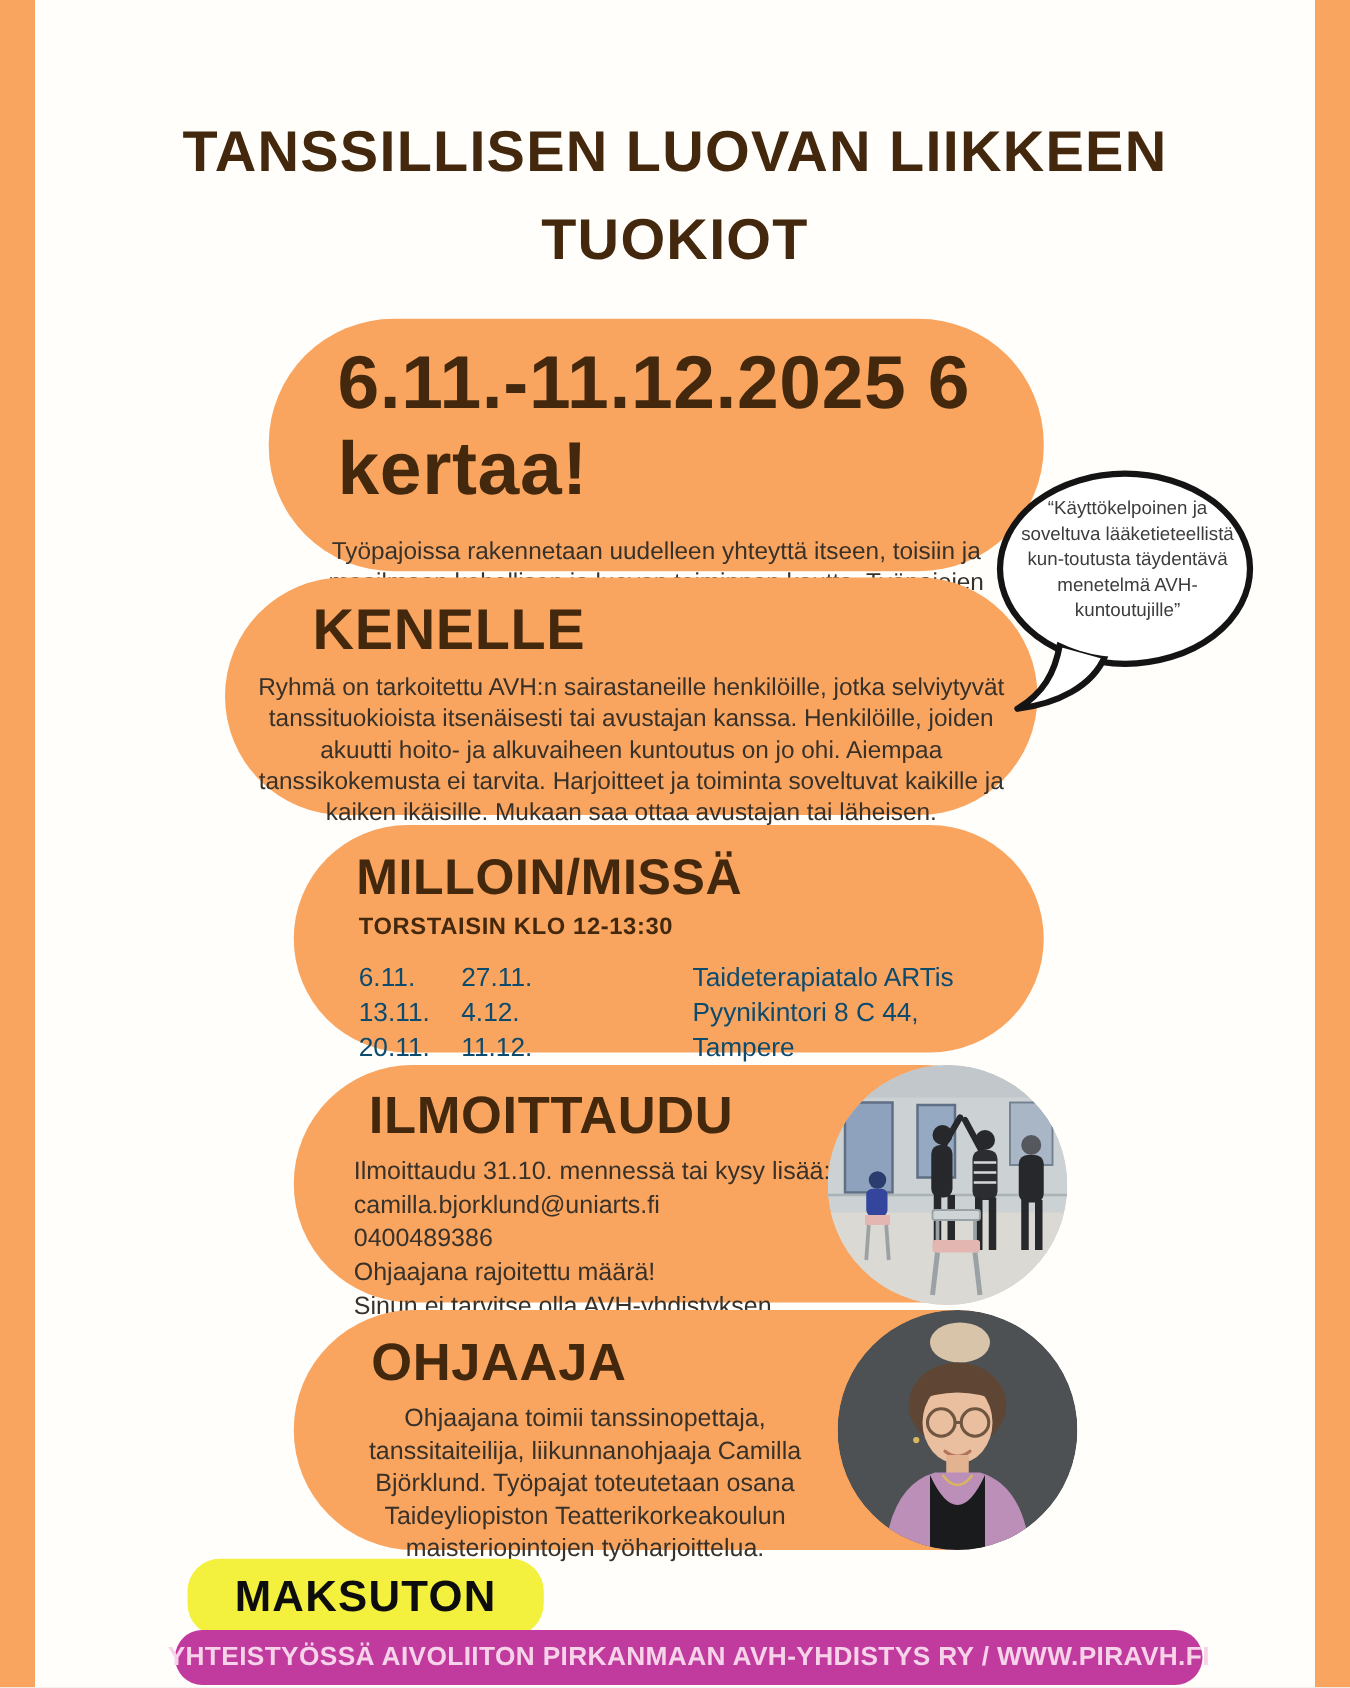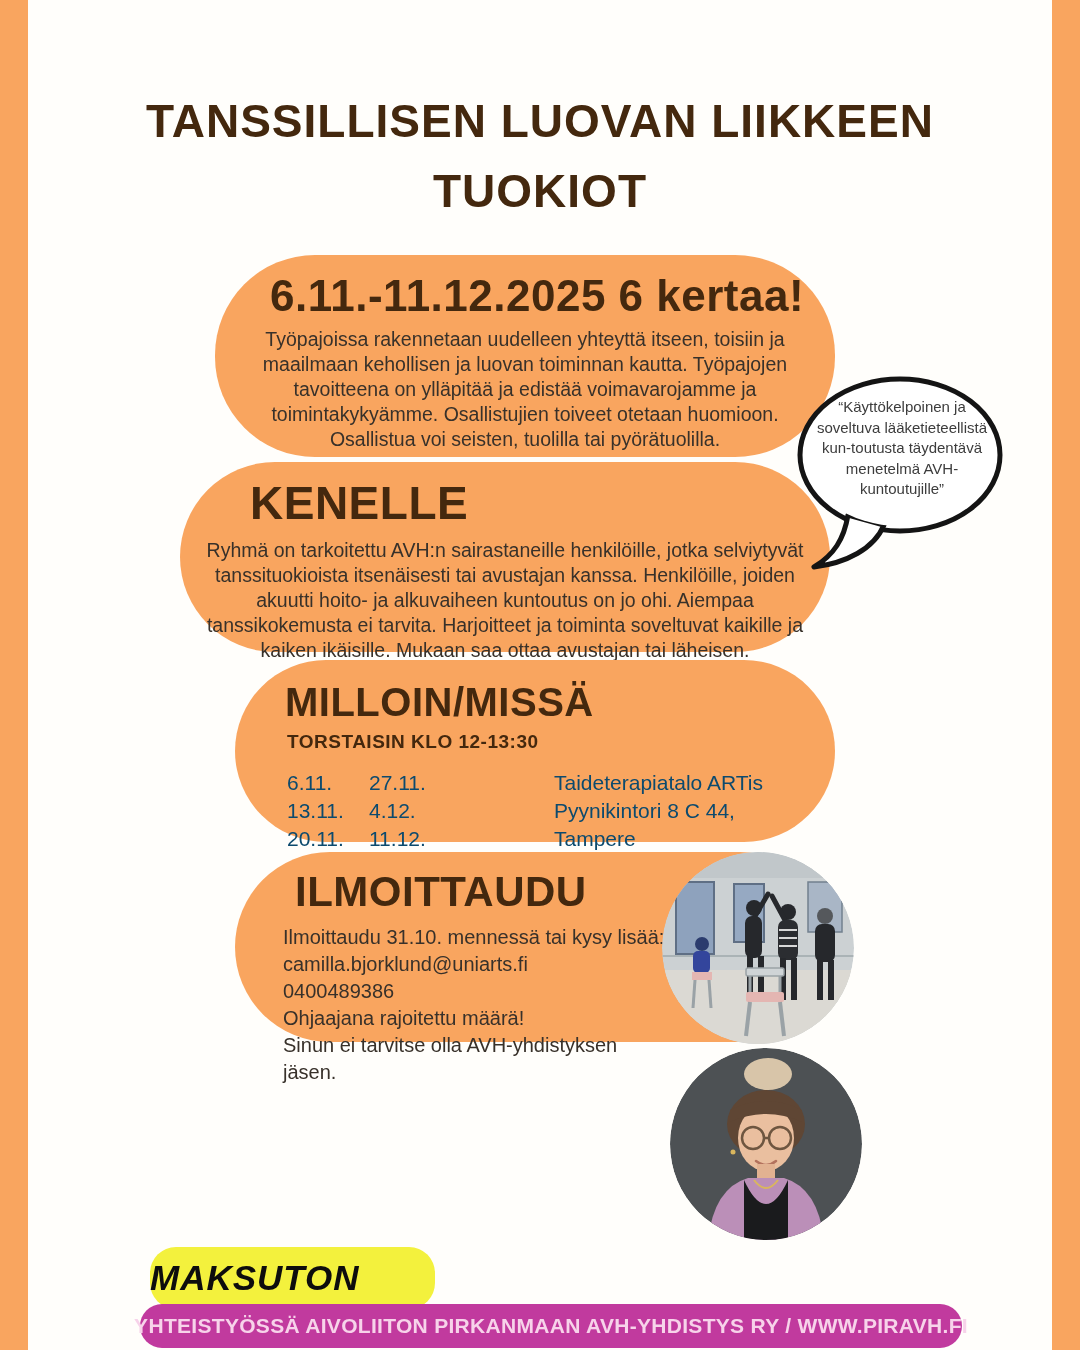--- a/index.html
+++ b/index.html
@@ -18,21 +18,21 @@
   }
 
   .obox{position:absolute;background:#F9A55F;}
   .obox .heading{
     color:#44280E;font-weight:900;letter-spacing:.5px;
   }
   .body-text{font-size:19.5px;line-height:25px;color:#38312a;}
 
   
   .box-intro{left:215px;top:255px;width:620px;height:202px;border-radius:100px;}
-  .box-intro .heading{font-size:44px;margin:16px 0 6px 55px;}
+  .box-intro .heading{font-size:60px;margin:16px 0 20px 55px;}
   .box-intro .body-text{text-align:center;padding:0 30px;}
 
   
   .box-kenelle{left:180px;top:462px;width:650px;height:190px;border-radius:95px;}
   .box-kenelle .heading{font-size:46px;margin:14px 0 8px 70px;}
   .box-kenelle .body-text{text-align:center;padding:0 16px;}
 
   
   .box-milloin{left:235px;top:660px;width:600px;height:182px;border-radius:92px;}
   .box-milloin .heading{font-size:40px;margin:20px 0 6px 50px;}
@@ -65,22 +65,22 @@
     font-size:15.5px;line-height:21px;
   }
   .bubble-1{left:793px;top:215px;width:230px;height:230px;}
   .bubble-1 .bubble-text{left:28px;top:48px;width:175px;}
   .bubble-2{left:788px;top:373px;width:228px;height:200px;}
   .bubble-2 .bubble-text{left:25px;top:24px;width:178px;font-size:15px;line-height:20.5px;}
 
   .badge-free{
     position:absolute;left:150px;top:1247px;width:285px;height:62px;
     background:#F3F13D;border-radius:26px;z-index:1;
-    display:flex;align-items:center;
-    color:#0d0d0d;font-weight:900;font-size:35px;letter-spacing:1px;font-style:italic;
+    display:flex;align-items:center;justify-content:center;
+    color:#0d0d0d;font-weight:900;font-size:35px;letter-spacing:1px;
   }
   .footer-bar{
     position:absolute;left:140px;top:1304px;width:822px;height:44px;
     background:#C13A9E;border-radius:26px;z-index:2;
     display:flex;align-items:center;justify-content:center;
     color:#F7D3EA;font-weight:700;font-size:21px;letter-spacing:.3px;white-space:nowrap;
   }
 </style>
 </head>
 <body>
@@ -193,20 +193,24 @@
         <rect x="84" y="116" width="38" height="8" rx="2" fill="#cfd4d6" stroke="#9aa2a6" stroke-width="1.5"></rect>
         <rect x="84" y="140" width="38" height="10" rx="2" fill="#e4b6b2"></rect>
         <line x1="88" y1="150" x2="84" y2="184" stroke="#9aa2a6" stroke-width="4"></line>
         <line x1="118" y1="150" x2="122" y2="184" stroke="#9aa2a6" stroke-width="4"></line>
         <line x1="88" y1="124" x2="88" y2="140" stroke="#9aa2a6" stroke-width="3"></line>
         <line x1="118" y1="124" x2="118" y2="140" stroke="#9aa2a6" stroke-width="3"></line>
       </g>
     </svg>
   </div>
 
+  <div class="obox box-ohjaaja">
+    <div class="heading">OHJAAJA</div>
+    <div class="body-text">Ohjaajana toimii tanssinopettaja, tanssitaiteilija, liikunnanohjaaja Camilla Björklund. Työpajat toteutetaan osana Taideyliopiston Teatterikorkeakoulun maisteriopintojen työharjoittelua.</div>
+  </div>
 
   <div class="photo photo-instructor">
     <svg width="192" height="192" viewBox="0 0 192 192">
       <defs>
           <clipPath id="c2">
             <circle cx="96" cy="96" r="96"></circle>
           </clipPath>
         </defs>
       <g clip-path="url(#c2)">
         <rect x="0" y="0" width="192" height="192" fill="#4d5154"></rect>

